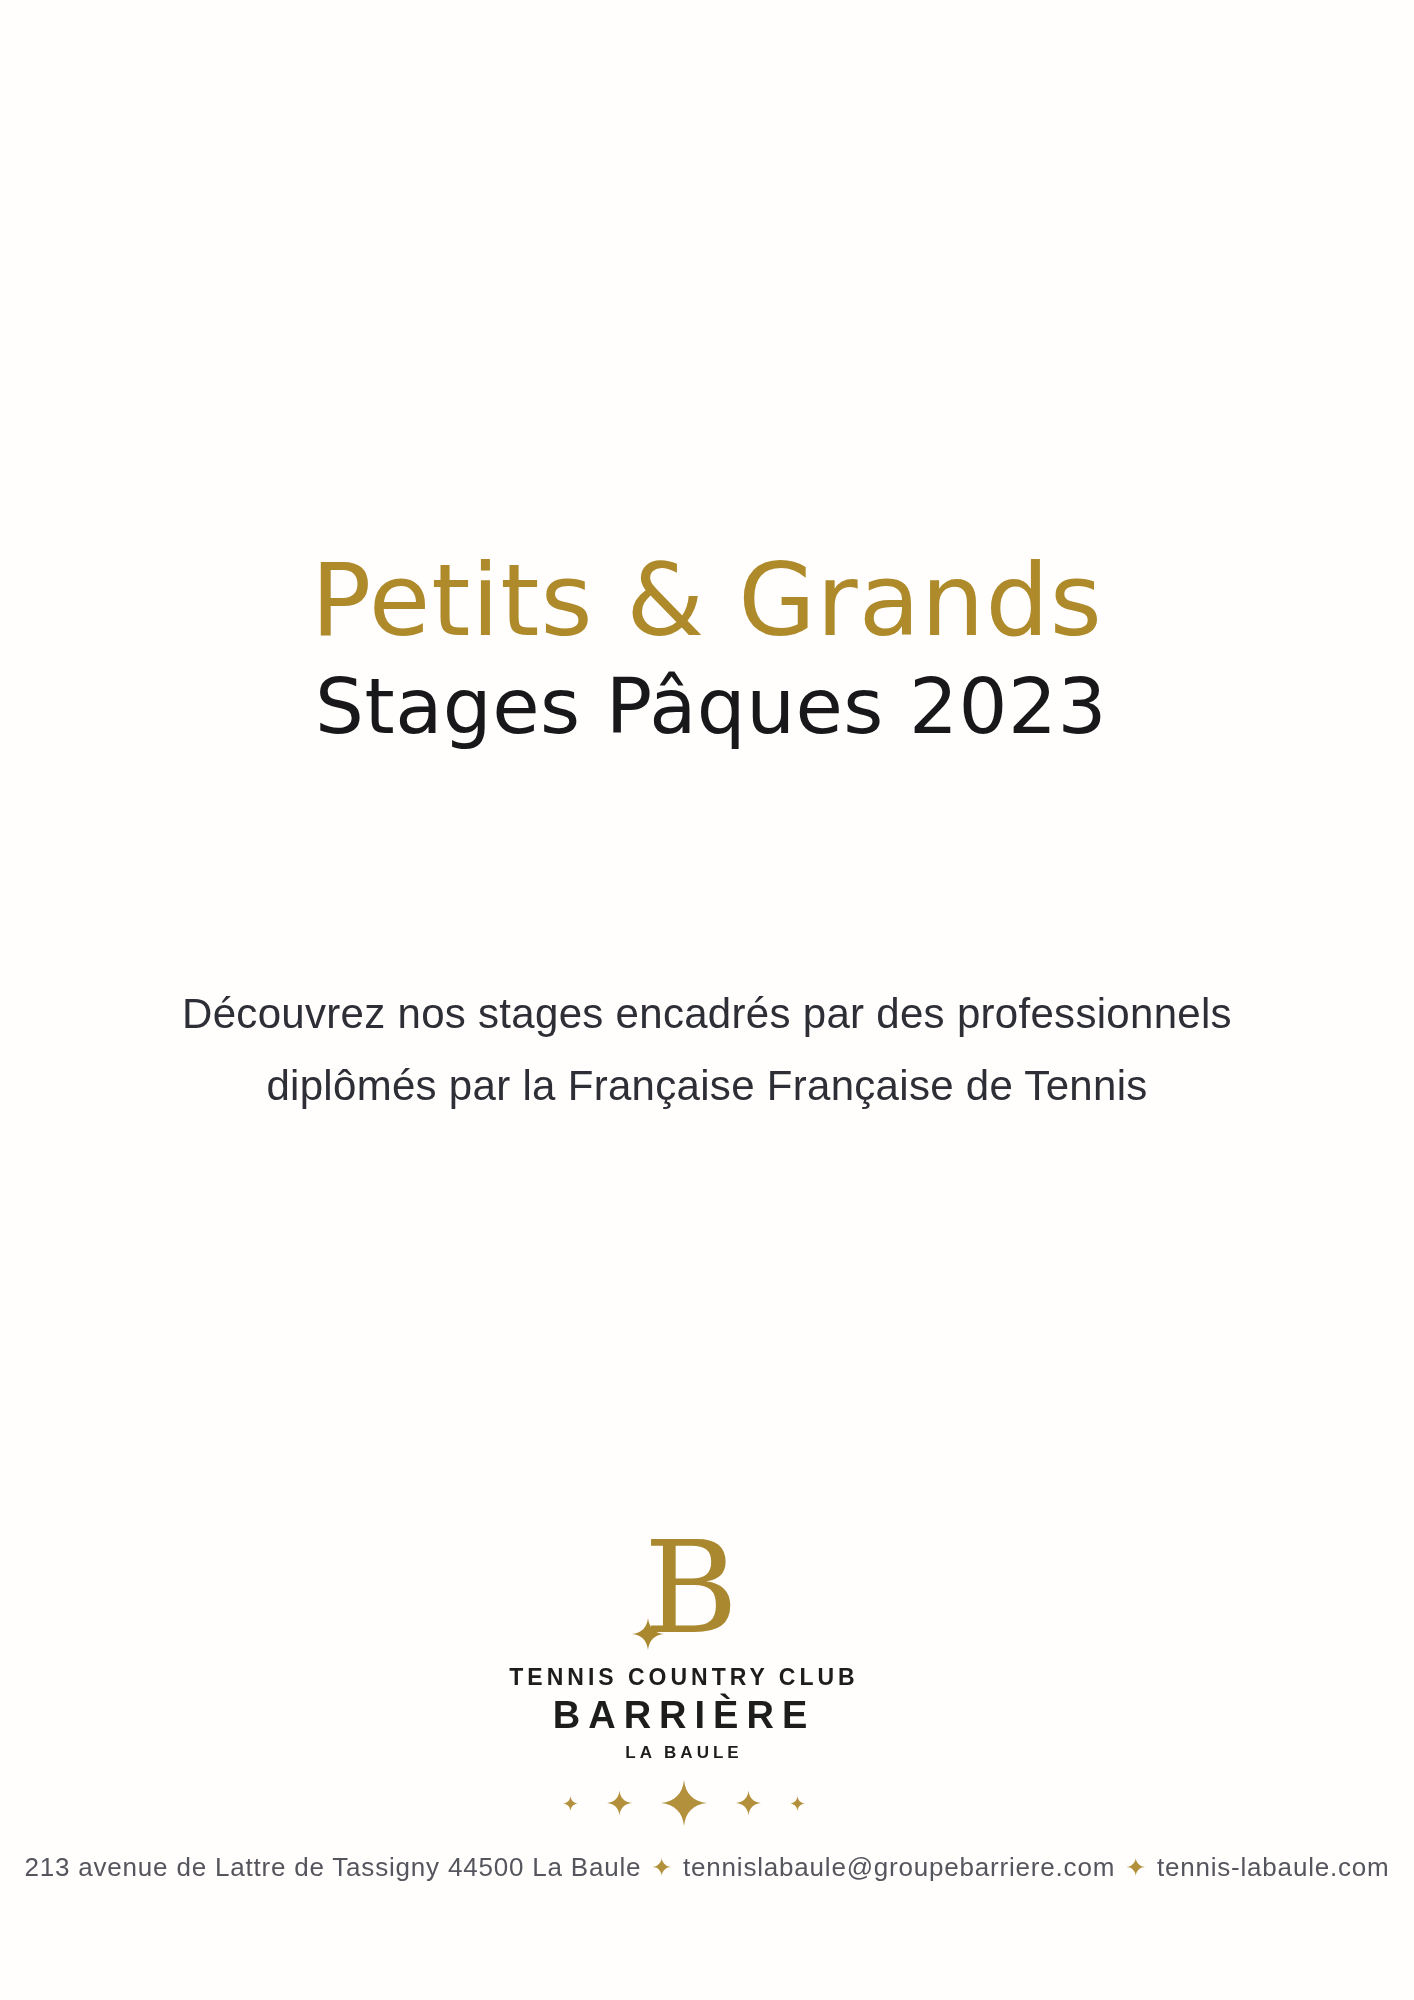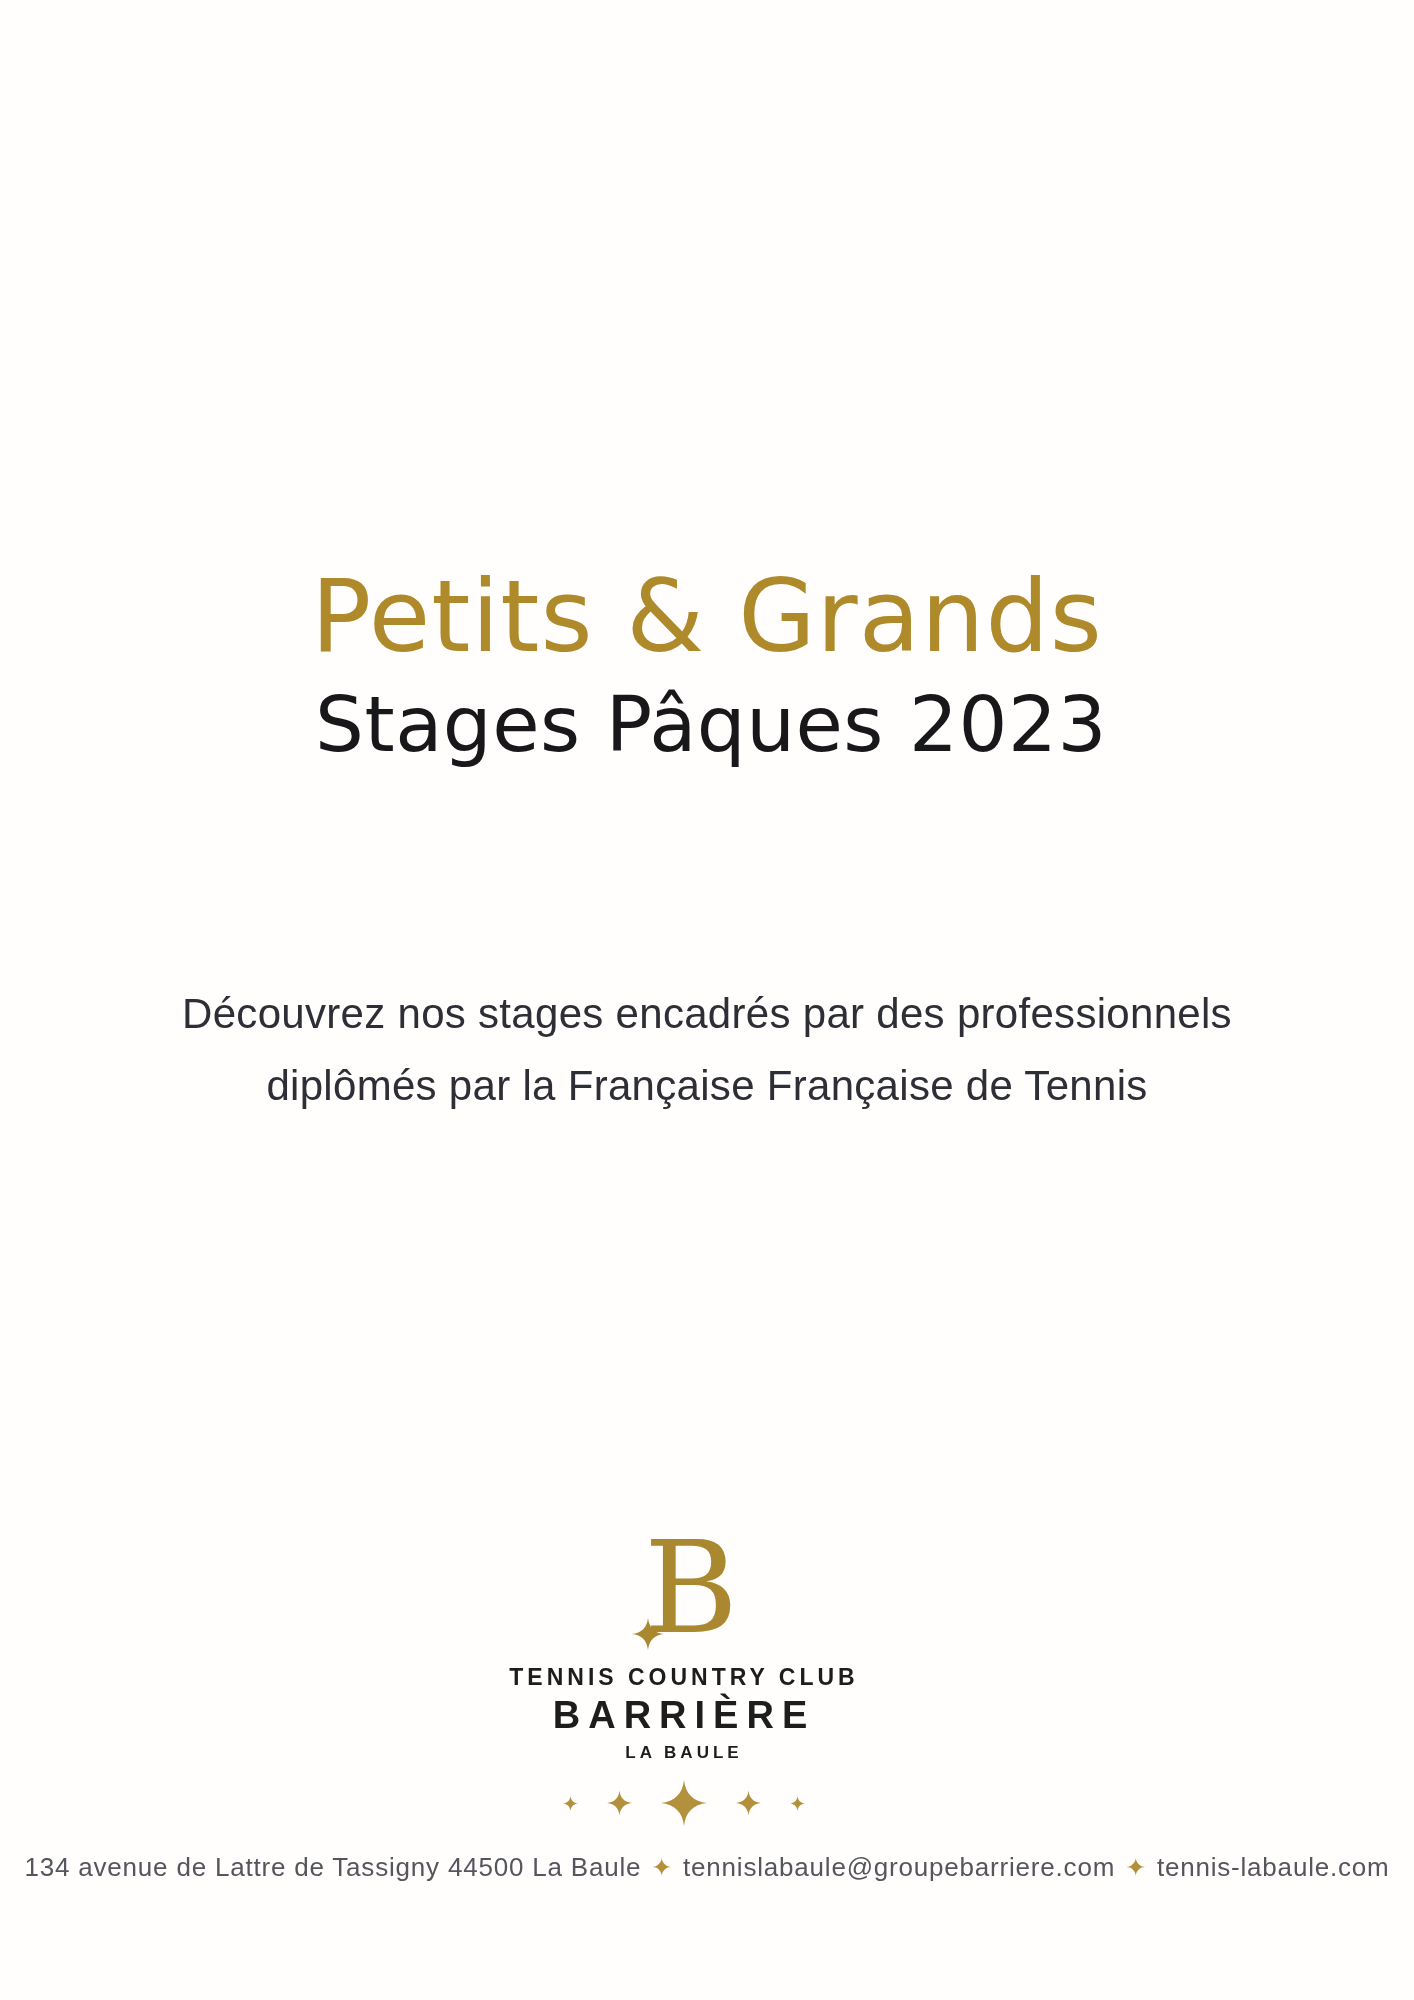--- a/index.html
+++ b/index.html
@@ -19,21 +19,21 @@
 
   
   .title-block {
     position: absolute;
     top: 548px;
     left: 0;
     width: 100%;
     text-align: center;
   }
   .title-main {
-    margin: 16px;
+    margin: 0;
     font-family: "DejaVu Sans", sans-serif;
     font-weight: 400;
     font-size: 100px;
     line-height: 1.05;
     color: var(--title-gold, #ae8a2b);
     letter-spacing: 1px;
   }
   .title-sub {
     margin: 14px 0 0 0;
     font-family: "DejaVu Sans", sans-serif;
@@ -187,16 +187,16 @@
       </svg>
     <svg class="sp-md" viewBox="0 0 24 24" aria-hidden="true">
         <path d="M12 0C12.7 7.1 16.9 11.3 24 12C16.9 12.7 12.7 16.9 12 24C11.3 16.9 7.1 12.7 0 12C7.1 11.3 11.3 7.1 12 0Z" fill="currentColor"></path>
       </svg>
     <svg class="sp-sm" viewBox="0 0 24 24" aria-hidden="true">
         <path d="M12 0C12.7 7.1 16.9 11.3 24 12C16.9 12.7 12.7 16.9 12 24C11.3 16.9 7.1 12.7 0 12C7.1 11.3 11.3 7.1 12 0Z" fill="currentColor"></path>
       </svg>
   </div>
 
   <div class="footer">
-    <span>134 avenue de Lattre de Tassigny 44500 La Baule</span><span class="sep">✦</span><span>tennislabaule@groupebarriere.com</span><span class="sep">✦</span><span>tennis-labaule.com</span>
+    <span>213 avenue de Lattre de Tassigny 44500 La Baule</span><span class="sep">✦</span><span>tennislabaule@groupebarriere.com</span><span class="sep">✦</span><span>tennis-labaule.com</span>
   </div>
 
 </div>
 
 </body></html>

